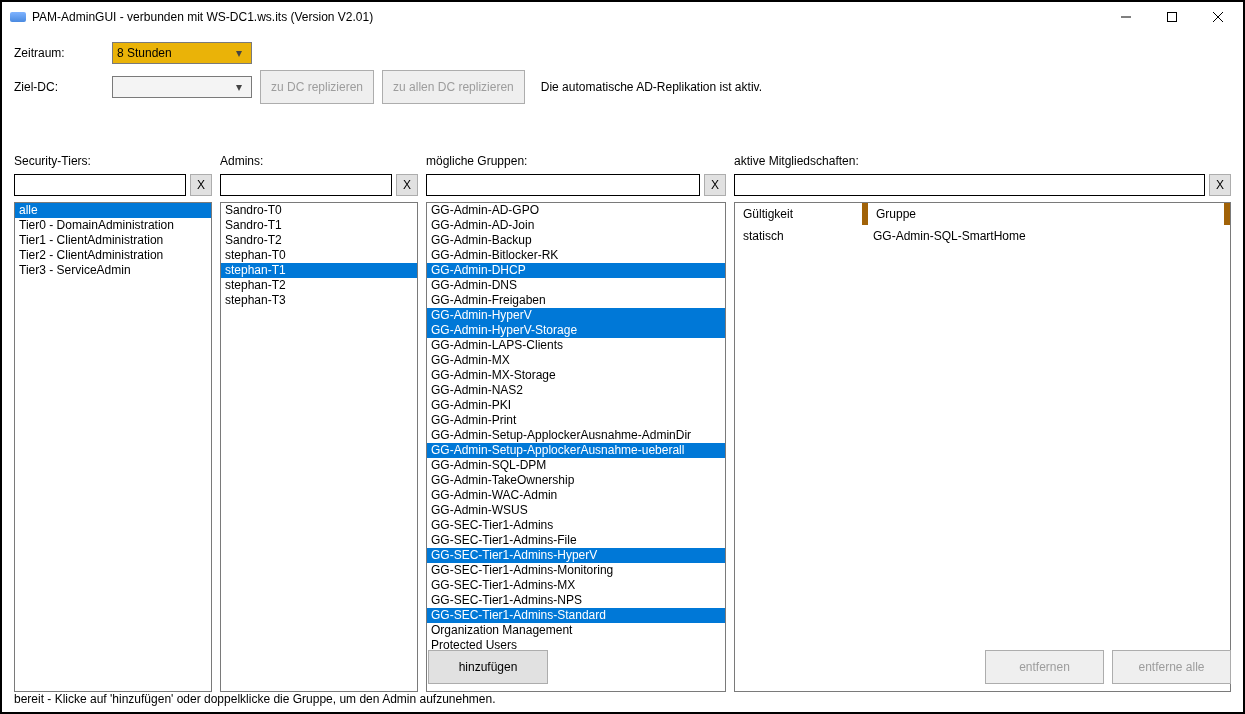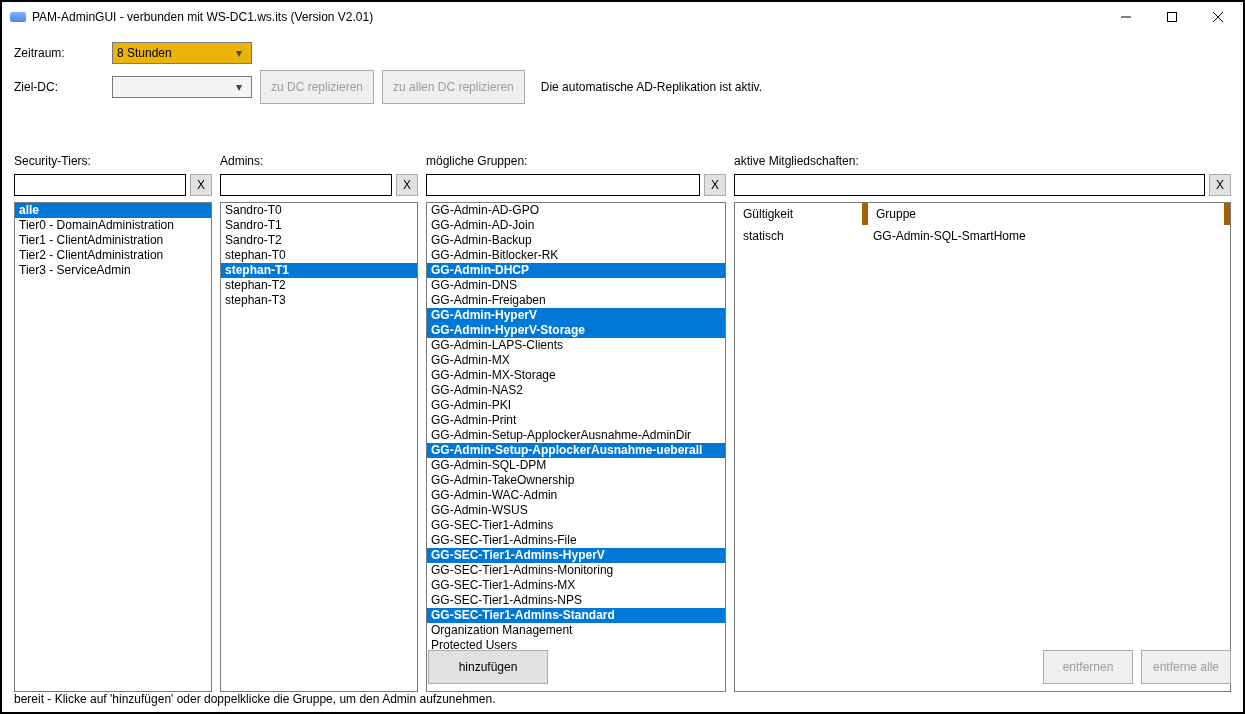--- a/index.html
+++ b/index.html
@@ -36,33 +36,33 @@
   .xbtn { width: 22px; height: 22px; margin-left: 4px; border: 1px solid #adadad; background: #e1e1e1; display: inline-flex; align-items: center; justify-content: center; }
 
   .cols { display: flex; gap: 8px; padding: 0 12px; flex: 1; min-height: 0; }
   .listbox { border: 1px solid #7a7a7a; background: #fff; overflow: auto; }
   .col1 { width: 198px; height: 490px; }
   .col2 { width: 198px; height: 490px; }
   .col3 { width: 300px; height: 490px; }
   .col4 { flex: 1; height: 490px; }
 
   .li { padding: 0 4px; height: 15px; line-height: 15px; white-space: nowrap; }
-  .li.sel { background: #0078d7; color: #fff; font-weight: bold; }
+  .li.sel { background: #0078d7; color: #fff; }
 
   .table { width: 100%; border-collapse: collapse; }
   .table th { text-align: left; font-weight: normal; padding: 4px 8px; border-right: 6px solid #a16207; }
   .table td { padding: 4px 8px; }
   .theadrow { background: #fff; }
 
   .btnrow { display: flex; padding: 4px 12px 0; }
   .btnrow .spacer1 { width: 414px; }
   .btnrow .hbtn { width: 120px; }
   .btnrow .spacer2 { flex: 1; }
   .btnrow .dbtns { display: flex; gap: 8px; }
-  .btnrow .dbtns .btn { width: 90px; }
+  .btnrow .dbtns .btn { width: 119px; }
 
   .status { padding: 8px 12px 6px; }
 </style>
 </head>
 <body>
 
 <div class="outer">
 
   <div class="titlebar">
     <div class="app-icon"></div>

